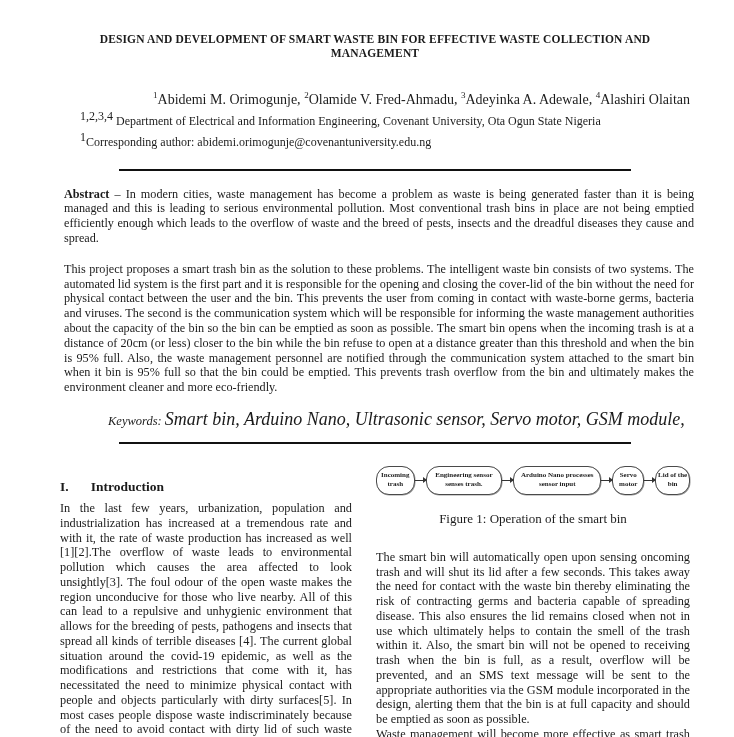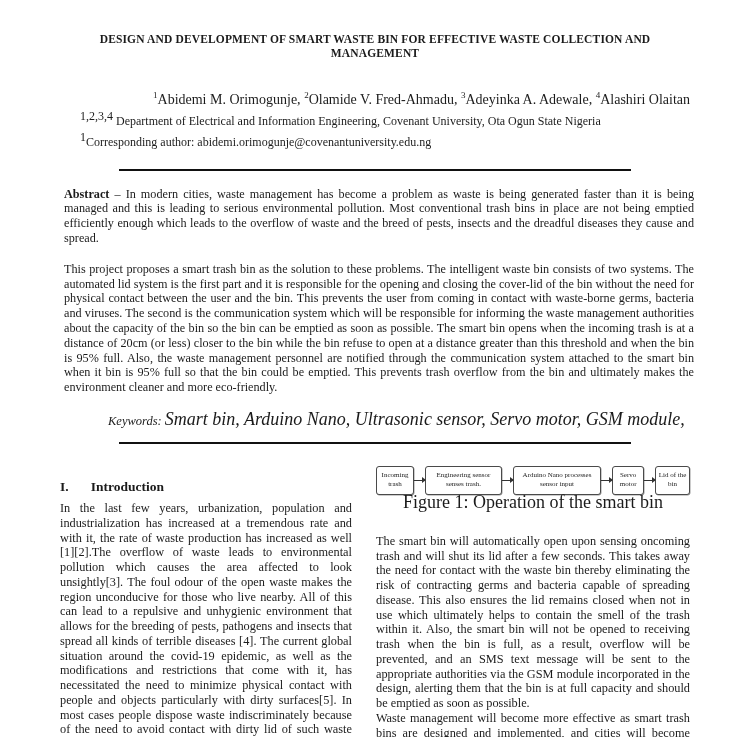--- a/index.html
+++ b/index.html
@@ -89,50 +89,51 @@
   .col-right .body-text + .body-text { margin-top: 0; }
   .figure { margin-top: 2px; }
   .flow {
     display: flex;
     align-items: center;
     width: 100%;
   }
   .flow-box {
     flex: 1 1 auto;
     border: 1px solid #4a4a4a;
-    border-radius: 3px;
+    border-radius: 13px;
     background: #ffffff;
     box-shadow: 0.5px 0.5px 0 #9a9a9a;
     font-size: 7px;
     line-height: 1.35;
     text-align: center;
     padding: 4px 1px;
     color: #222;
+    font-weight: bold;
   }
   .flow-arrow {
     flex: 0 0 11px;
     height: 1px;
     background: #333;
     position: relative;
   }
   .flow-arrow::after {
     content: "";
     position: absolute;
     right: -1px;
     top: -2.5px;
     width: 0;
     height: 0;
     border-left: 4px solid #333;
     border-top: 3px solid transparent;
     border-bottom: 3px solid transparent;
   }
   .fig-caption {
-    margin: 0 0 0 0;
+    margin: 16px 0 0 0;
     text-align: center;
-    font-size: 18px;
+    font-size: 13px;
     line-height: 15px;
   }
 </style>
 </head>
 <body>
 
 <div class="page">
 
   <h1 class="title">DESIGN AND DEVELOPMENT OF SMART WASTE BIN FOR EFFECTIVE WASTE COLLECTION AND MANAGEMENT</h1>
 

